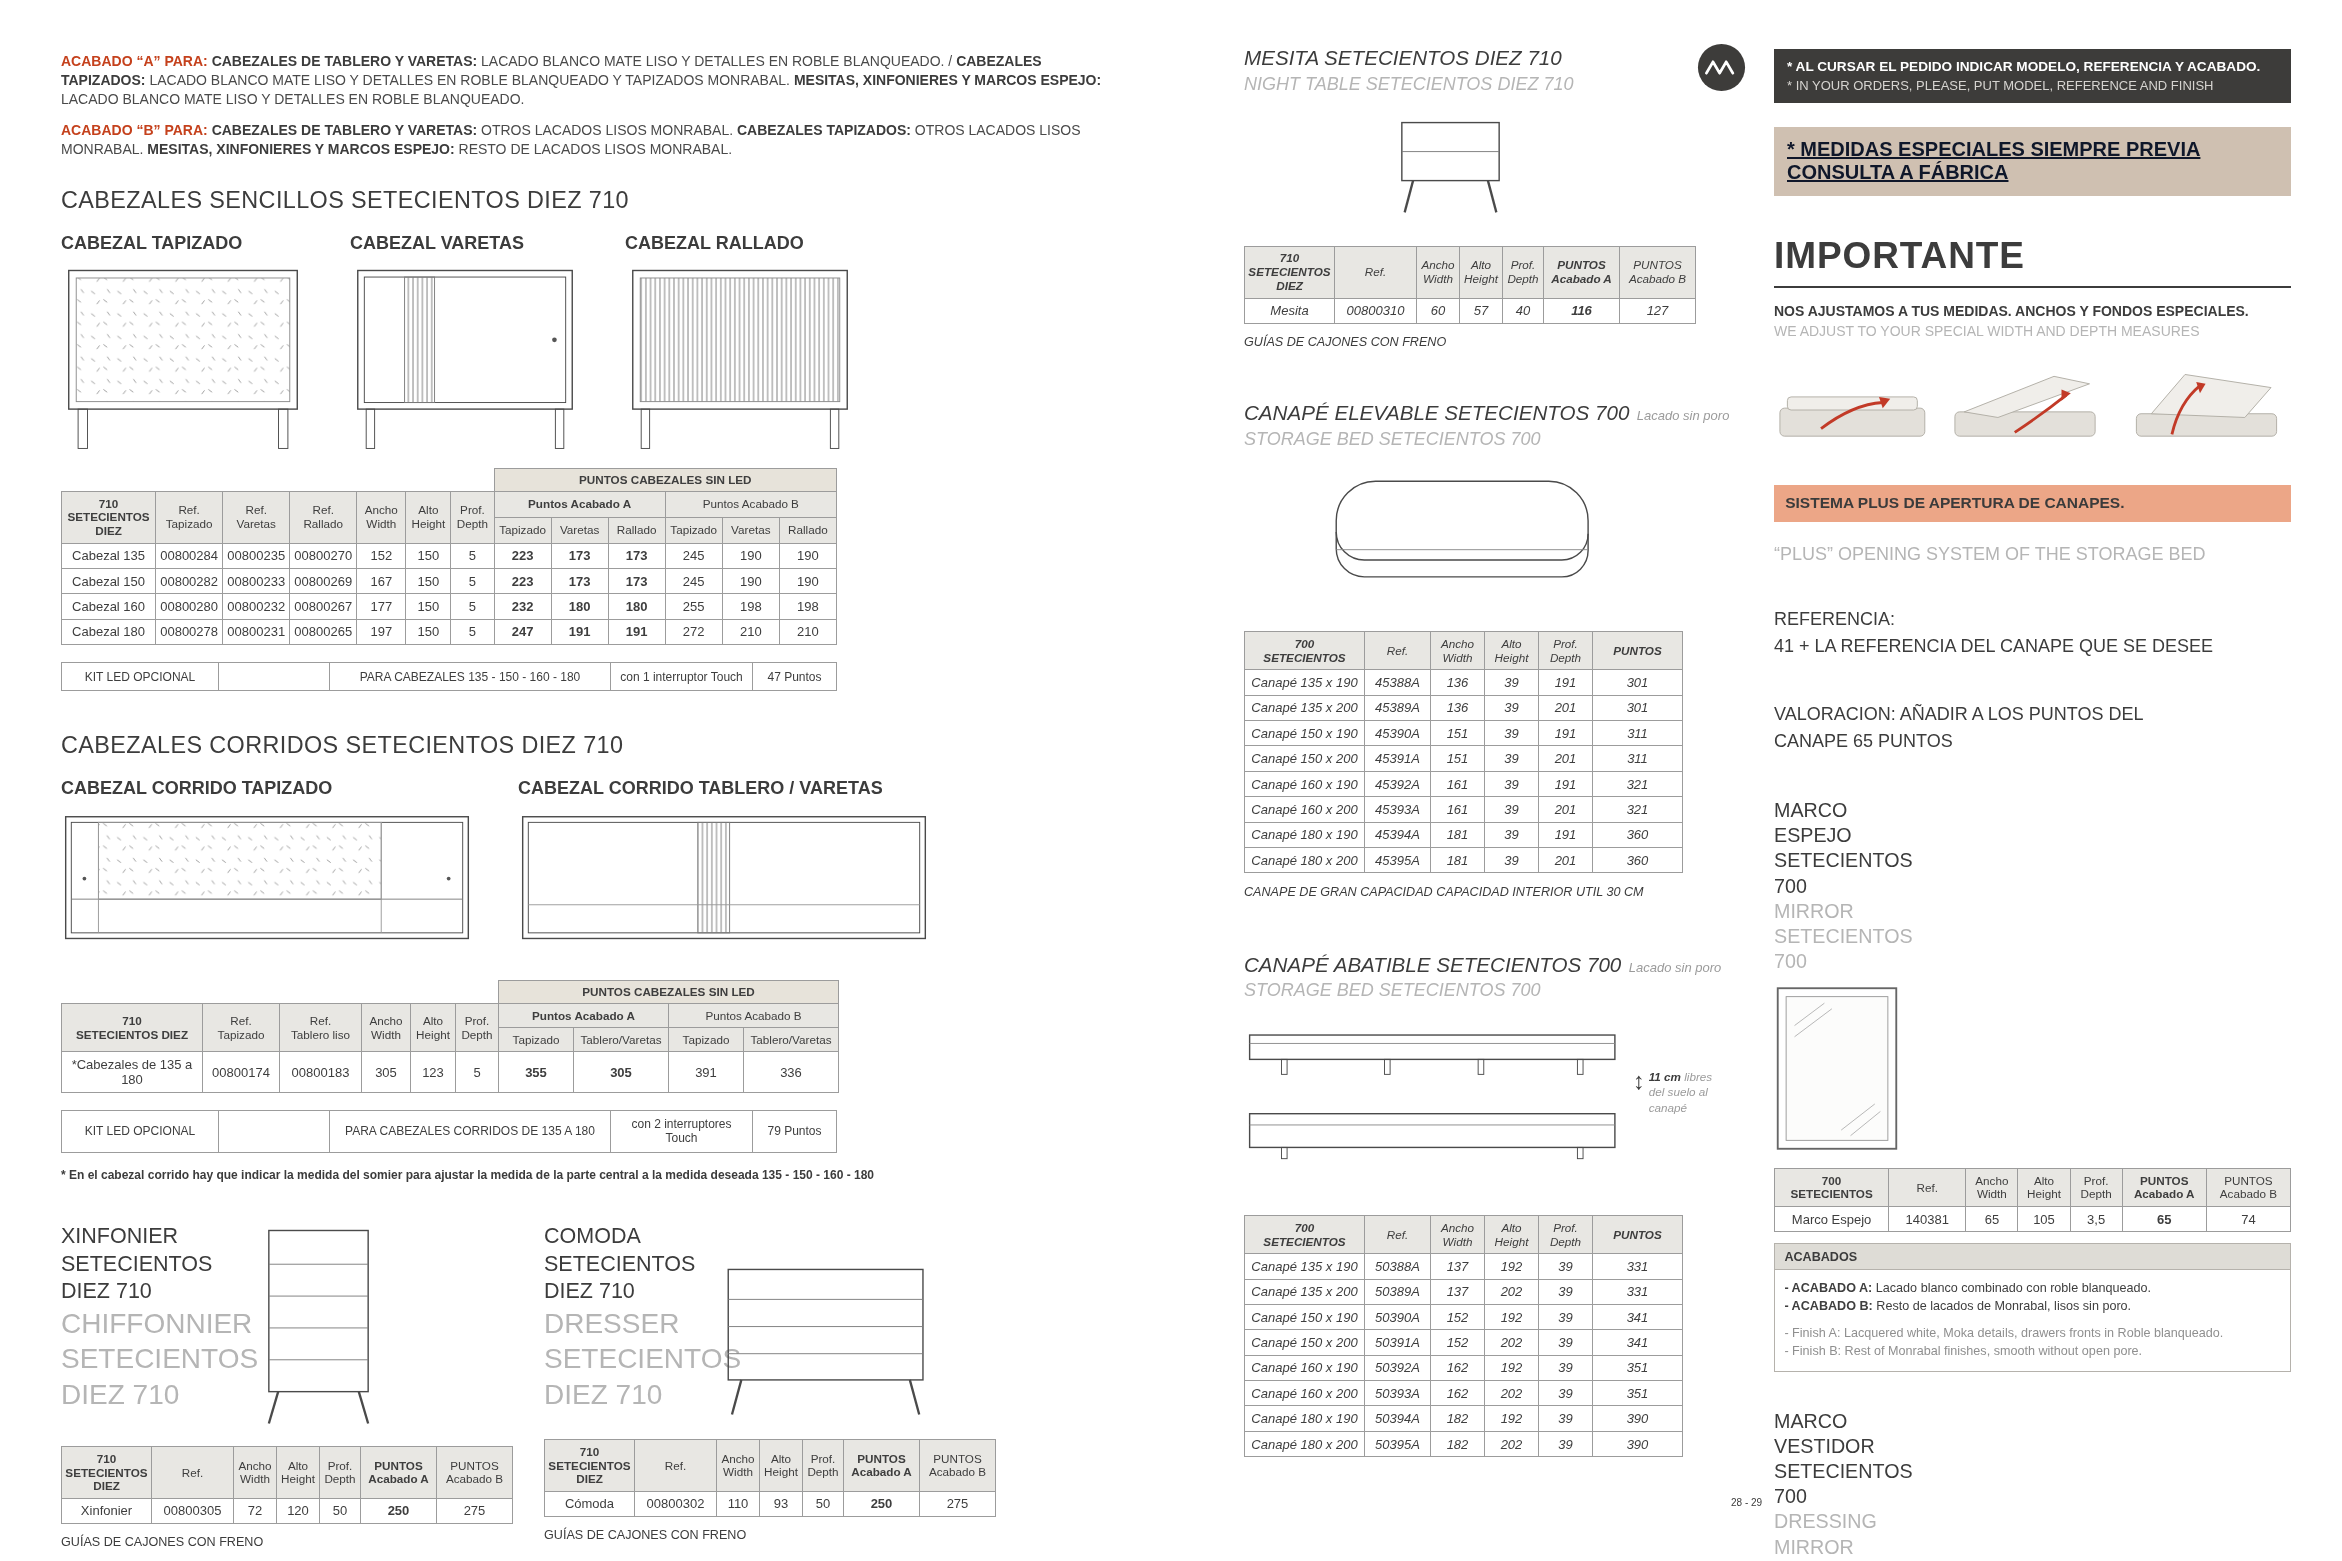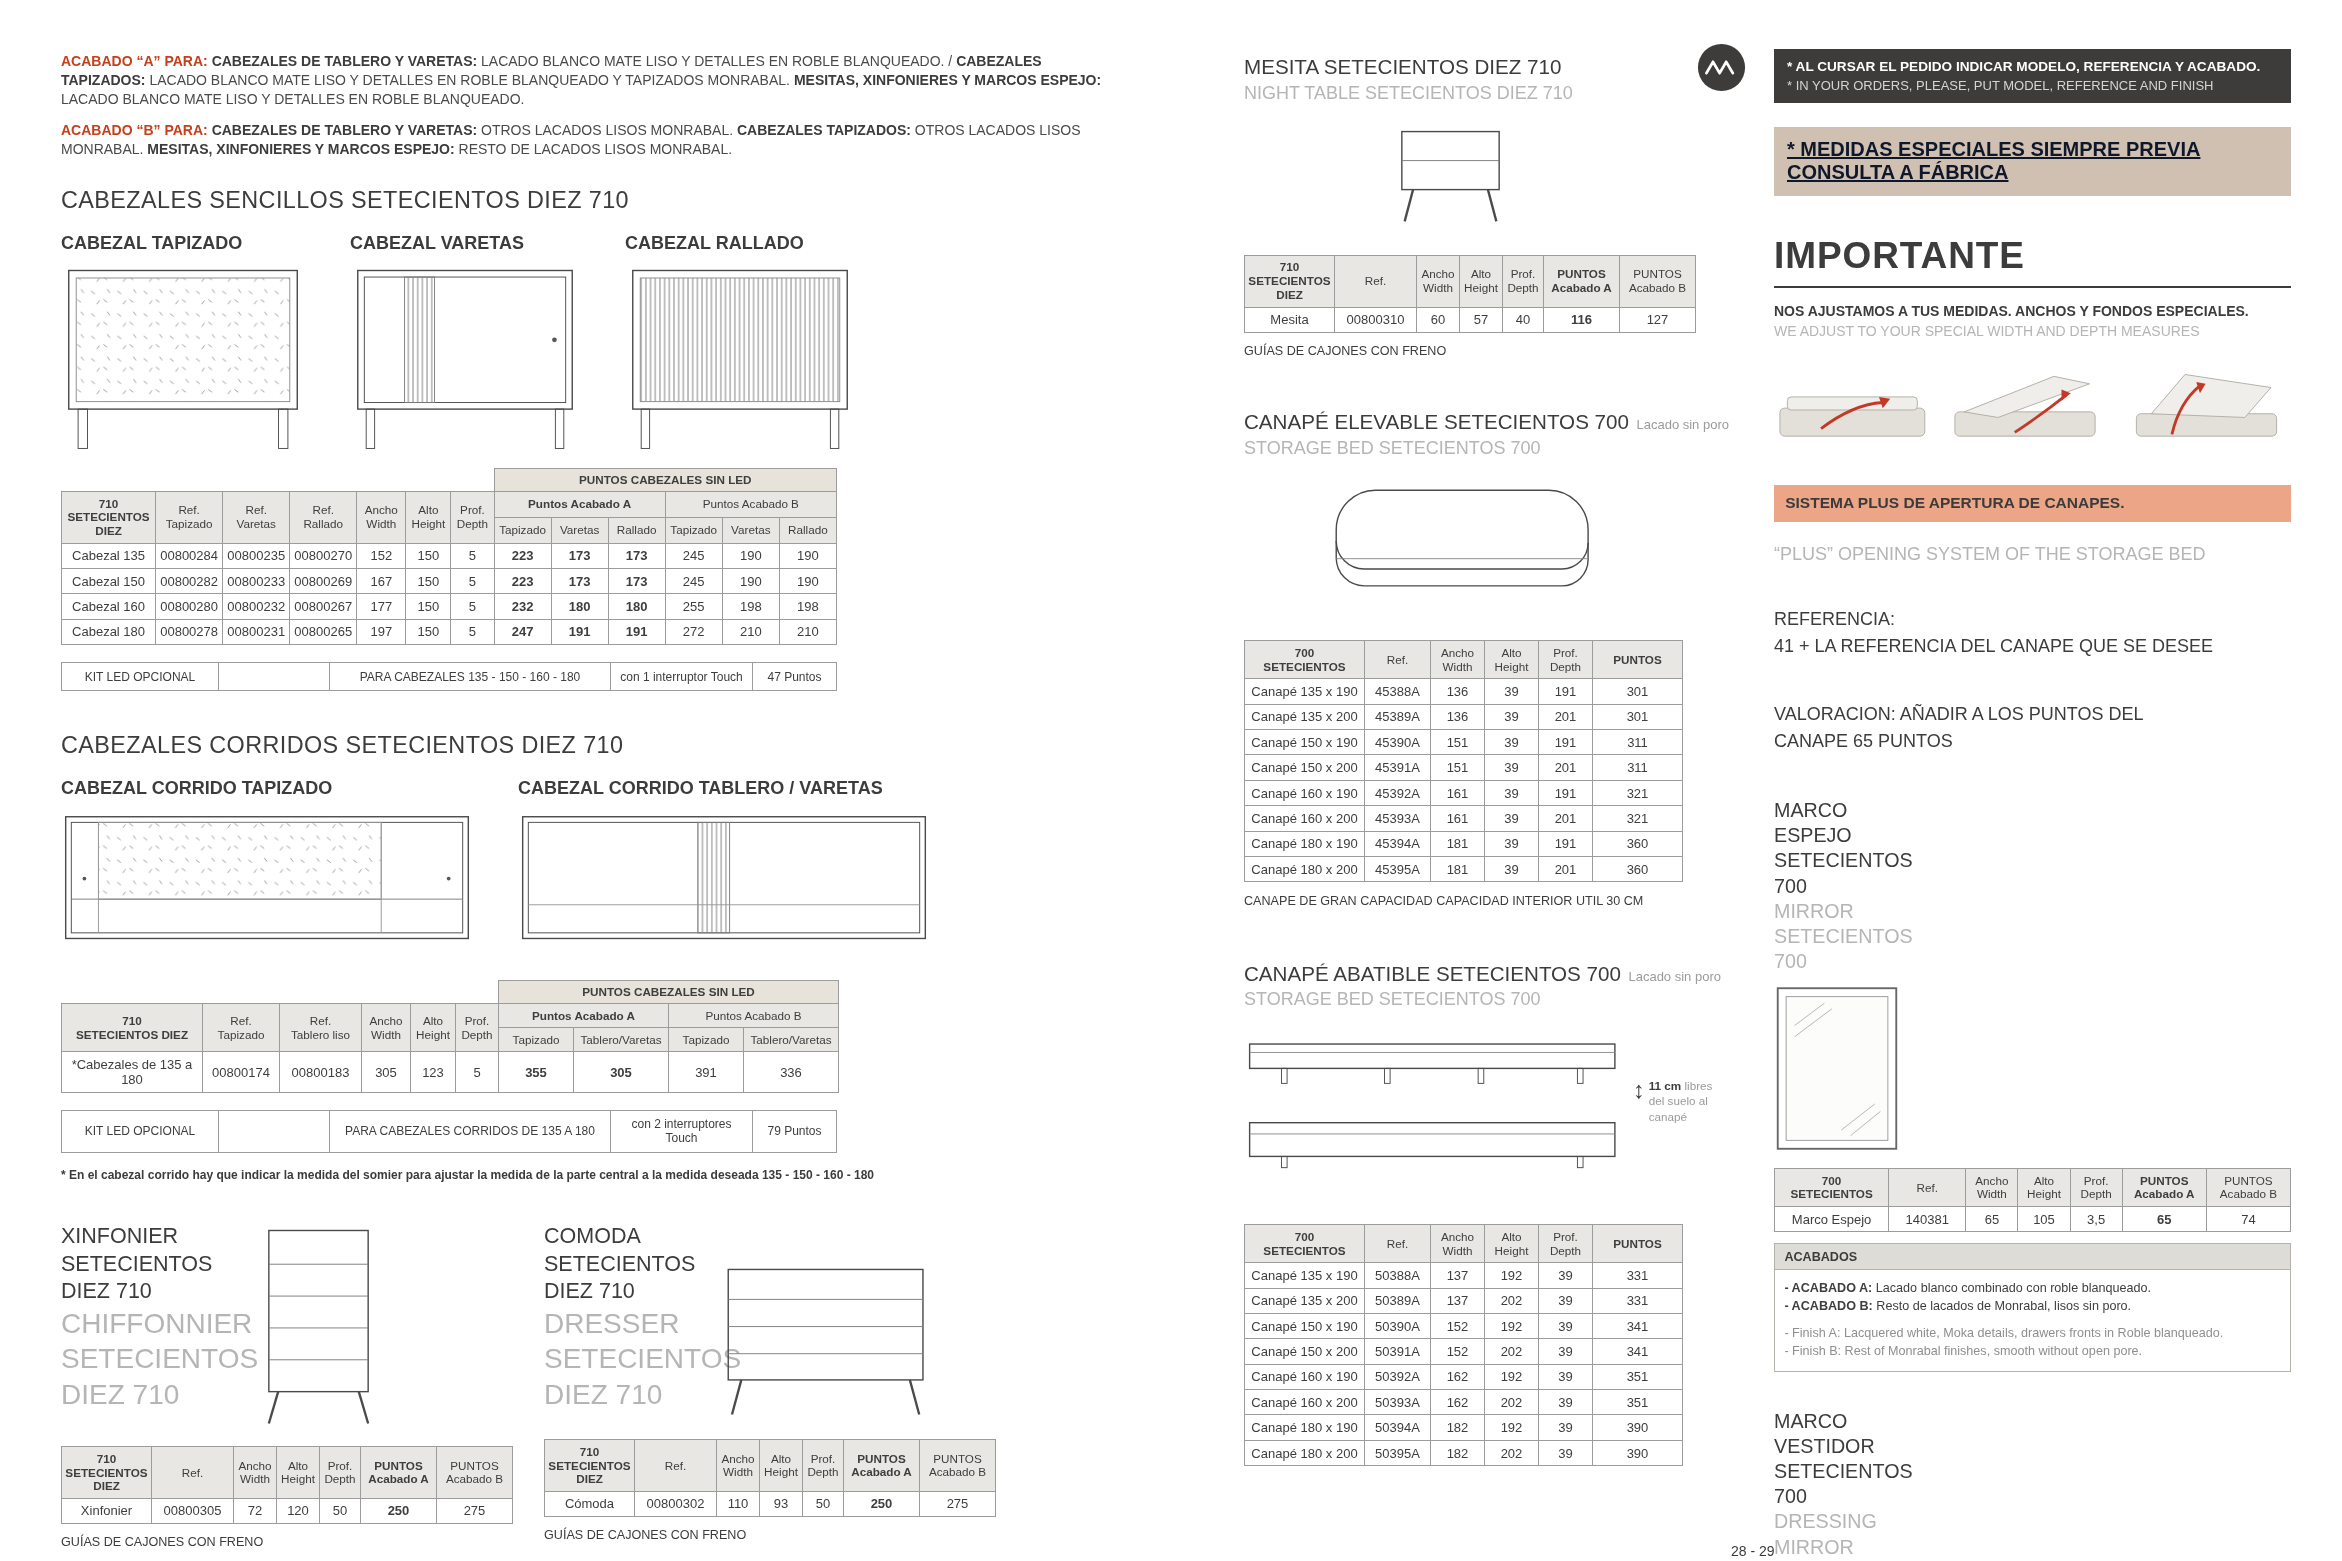--- a/index.html
+++ b/index.html
@@ -1,19 +1,19 @@
 <!DOCTYPE html>
 <html style="font-size:15px"><head>
 <meta charset="utf-8">
 <style>
   * { margin:0; padding:0; box-sizing:border-box; }
   body { font-family:"Liberation Sans","DejaVu Sans",sans-serif; color:#444; background:#fff; }
   .page { position:relative; width:2342px; height:1562px; background:#fff; overflow:hidden; }
   .col-left  { position:absolute; left:61px;  top:52px; width:1068px; }
-  .col-mid   { position:absolute; left:1244px; top:55px; width:473px; }
+  .col-mid   { position:absolute; left:1244px; top:46px; width:473px;font-style:italic; }
   .col-right { position:absolute; left:1774px; top:49px; width:517px; }
   .b { font-weight:bold; }
   .red { color:#c5411c; }
   .dk { color:#3c3c3c;margin-top:18px; }
   .intro { font-size:14px; line-height:1.34; color:#4a4a4a; width:1059px; margin-bottom:13px; }
   .sec-title { font-size:23.4px; font-weight:normal; color:#3c3c3c; letter-spacing:0.4px; margin:28px 0 19px; }
   .figrow { display:flex; align-items:flex-start; }
   .fig { margin-right:45px; }
   .fig-label { font-size:18px; font-weight:bold; color:#3c3c3c; margin-bottom:9.4px; }
   table.t { border-collapse:collapse; table-layout:fixed; }
@@ -47,21 +47,21 @@
   .acab-box { border:0.9px solid #b5b2ac; margin-top:11px; }
   .acab-head { background:#dedcd6; font-size:12.6px; font-weight:bold; color:#3c3c3c; padding:5.6px 9.4px; border-bottom:0.9px solid #b5b2ac; }
   .acab-body { padding:8.4px 9.4px 10.3px; }
   .acab-line { font-size:12.6px; color:#3e3e3e; line-height:1.45; }
   .acab-line.en { color:#8f8f8f; }
   .acab-gap { height:8.4px; }
   .bottomrow { display:flex; margin-top:41px; }
   .bottom-block { width:483px; }
   .bb-head { display:flex; }
   .guias { font-size:12.6px; color:#3c3c3c; margin-top:11.2px; }
-  .pagenum { position:absolute; left:1731px; top:1543px; font-size:14px; color:#3c3c3c; }
+  .pagenum { position:absolute; left:1731px; top:1497px; font-size:10px; color:#3c3c3c; }
   .abt-wrap { position:relative; width:473px; }
   .abt-ann { position:absolute; left:389px; top:49px; display:flex; align-items:flex-start; }
   .abt-ann .arrow { font-size:24px; color:#3c3c3c; line-height:1; margin-right:3.7px; }
   .abt-ann .txt { font-size:11.7px; line-height:1.3; color:#9b9b9b; }
   .logo { position:absolute; left:-77px; top:-5.6px; }
   svg .ln { stroke:#4a4a4a; fill:none; }
 </style>
 </head>
 <body>
 

